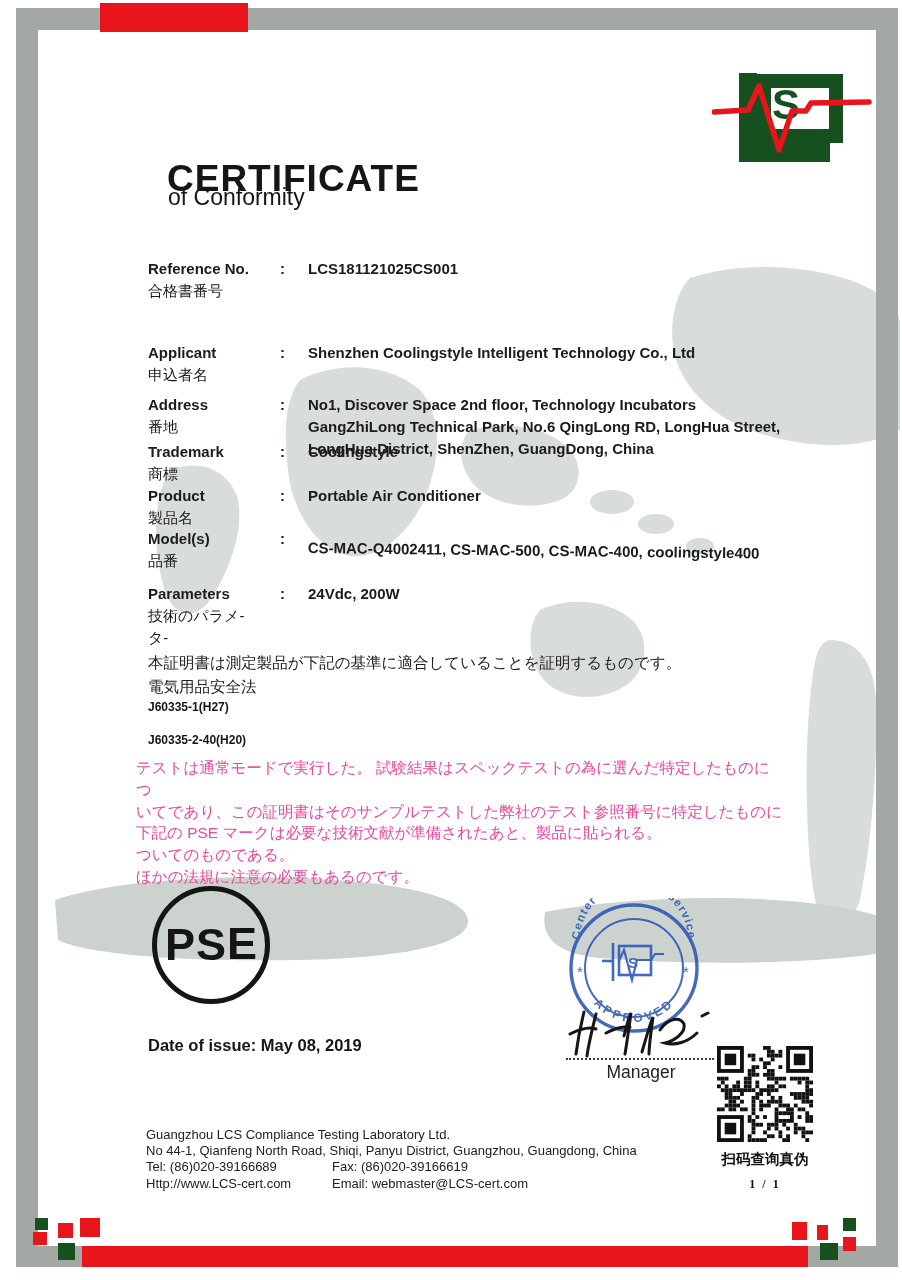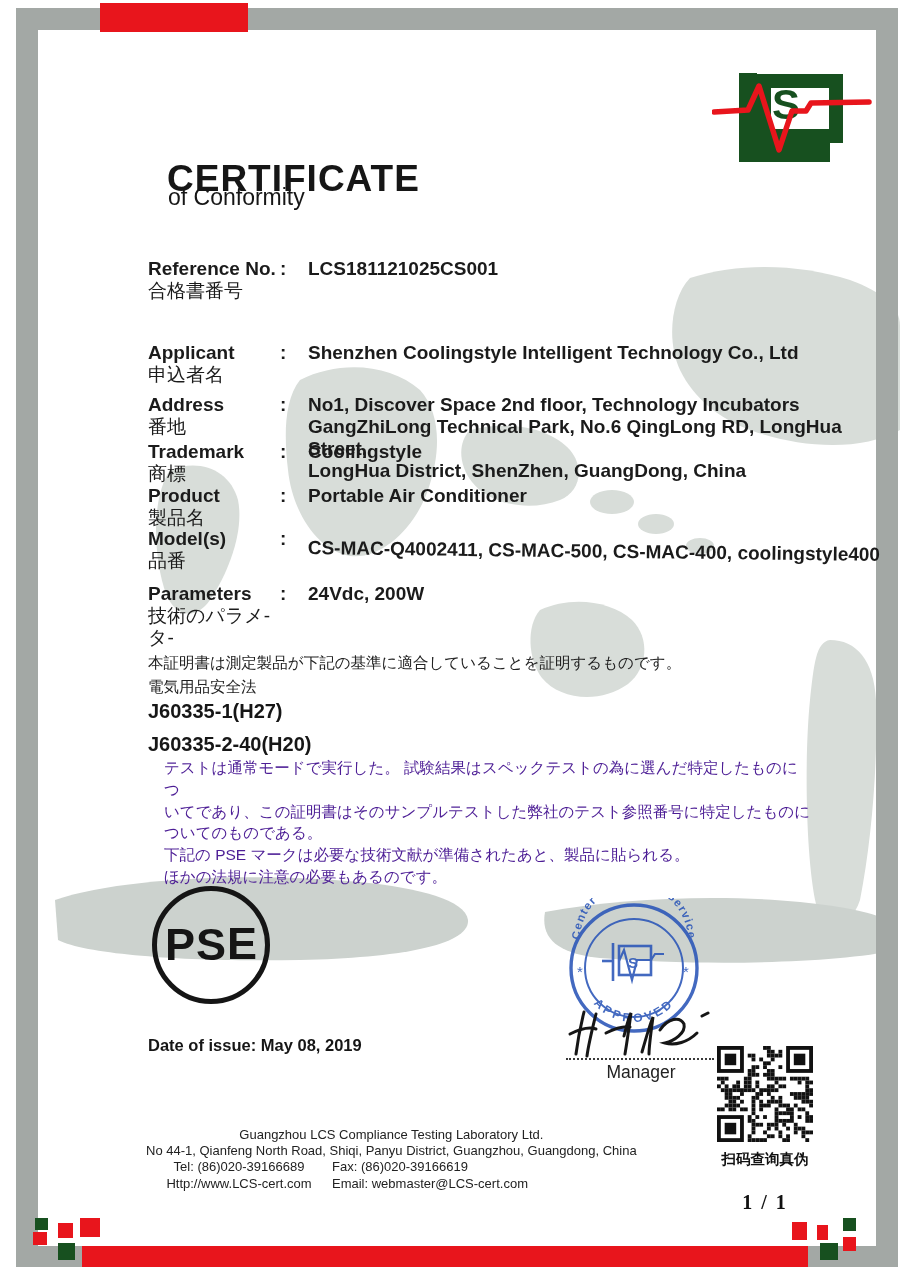--- a/index.html
+++ b/index.html
@@ -13,43 +13,43 @@
   .f-left{left:16px;top:8px;width:22px;height:1259px;}
   .f-right{left:876px;top:8px;width:22px;height:1259px;}
   .f-top{left:16px;top:8px;width:882px;height:22px;}
   .f-bottom{left:16px;top:1246px;width:882px;height:21px;}
   .decor{position:absolute;z-index:2;}
   .red{background:#e8151c;} .green{background:#17501f;}
   
   .content{position:absolute;left:0;top:0;width:902px;height:1280px;z-index:3;}
   .title{position:absolute;left:167px;top:158px;font-size:37px;font-weight:bold;letter-spacing:1px;color:#161616;}
   .subtitle{position:absolute;left:168px;top:184px;font-size:23px;font-weight:normal;color:#161616;}
-  .fr{position:absolute;left:148px;display:flex;font-size:19px;line-height:22px;}
+  .fr{position:absolute;left:148px;display:flex;font-size:15px;line-height:22px;}
   .fr .lab{width:132px;font-weight:bold;}
   .fr .lab .jp{font-weight:normal;white-space:pre-line;}
   .fr .col{width:28px;font-weight:bold;}
   .fr .val{width:575px;font-weight:bold;white-space:pre-line;}
   .tilt{transform:rotate(0.7deg);transform-origin:0 0;padding-top:9px;}
   .jpline{position:absolute;left:148px;font-size:15.5px;color:#222;}
-  .std{position:absolute;left:148px;font-size:20px;font-weight:bold;color:#161616;}
-  .para{position:absolute;left:164px;width:648px;font-size:15.5px;line-height:21.8px;color:#4c1d95;}
+  .std{position:absolute;left:148px;font-size:12px;font-weight:bold;color:#161616;}
+  .para{position:absolute;left:136px;width:648px;font-size:15.5px;line-height:21.8px;color:#ec4899;}
   .pse{position:absolute;left:152px;top:886px;width:108px;height:108px;border:5px solid #151515;border-radius:50%;
        display:flex;align-items:center;justify-content:center;color:#151515;}
   .pse .ps{font-size:45px;font-weight:bold;line-height:40px;letter-spacing:1px;}
   .pse .e{font-size:45px;font-weight:bold;line-height:38px;margin-top:-2px;}
   .date{position:absolute;left:148px;top:1036px;font-size:16.5px;font-weight:bold;color:#161616;}
   .stamp{position:absolute;left:564px;top:898px;opacity:0.88;}
   .sig{position:absolute;left:566px;top:1008px;width:150px;}
   .sig .dots{border-top:2.5px dotted #3a3a3a;width:148px;margin-top:-4px;}
   .sig .role{text-align:center;font-size:17.5px;color:#222;margin-top:2px;}
   .qrpanel{position:absolute;left:685px;top:1046px;width:160px;text-align:center;font-family:Liberation Serif, serif;}
   .qrpanel .cap1{font-size:14.5px;font-weight:bold;margin-top:4px;color:#111;}
   .qrpanel .cap2{font-size:14.5px;font-weight:bold;color:#111;}
-  .qrpanel .pageno{font-size:20px;font-weight:bold;margin-top:22px;letter-spacing:2px;color:#111;}
-  .footer{position:absolute;left:146px;top:1127px;font-size:13px;line-height:16.2px;color:#222;text-align:center;}
+  .qrpanel .pageno{font-size:12px;font-weight:bold;margin-top:8px;letter-spacing:2px;color:#111;}
+  .footer{position:absolute;left:146px;top:1127px;font-size:13px;line-height:16.2px;color:#222;}
   .footer .row{display:flex;}
   .footer .c1{width:186px;}
 </style>
 </head>
 <body>
 
 <div class="page">
 
   <svg class="map" width="902" height="1280" viewBox="0 0 902 1280">
     <g fill="#d8ddd9">
@@ -167,22 +167,22 @@
     </div>
 
     <div class="jpline" style="top:653px;">本証明書は測定製品が下記の基準に適合していることを証明するものです。</div>
     <div class="jpline" style="top:677px;">電気用品安全法</div>
     <div class="std" style="top:700px;">J60335-1(H27)</div>
     <div class="std" style="top:733px;">J60335-2-40(H20)</div>
 
     <div class="para" style="top:757px;">
       <div>テストは通常モードで実行した。 試験結果はスペックテストの為に選んだ特定したものにつ</div>
       <div>いてであり、この証明書はそのサンプルテストした弊社のテスト参照番号に特定したものに</div>
+      <div>下記の PSE マークは必要な技術文献が準備されたあと、製品に貼られる。</div>
       <div>ついてのものである。</div>
-      <div>下記の PSE マークは必要な技術文献が準備されたあと、製品に貼られる。</div>
       <div>ほかの法規に注意の必要もあるのです。</div>
     </div>
 
     <div class="pse">
       <div class="ps">PS</div>
       <div class="e">E</div>
     </div>
 
     <svg class="stamp" width="140" height="140" viewBox="0 0 140 140">
       <circle cx="70" cy="70" r="63" fill="none" stroke="#2a55b8" stroke-width="3.4"></circle>

